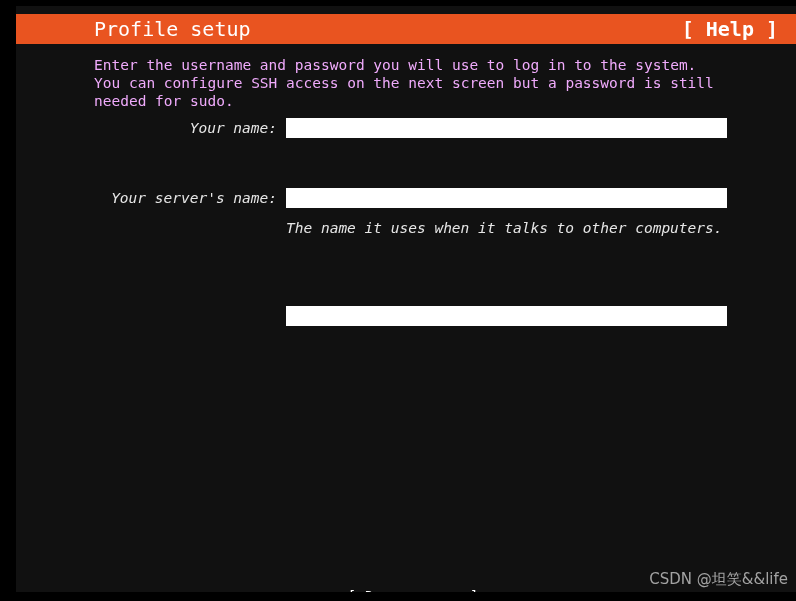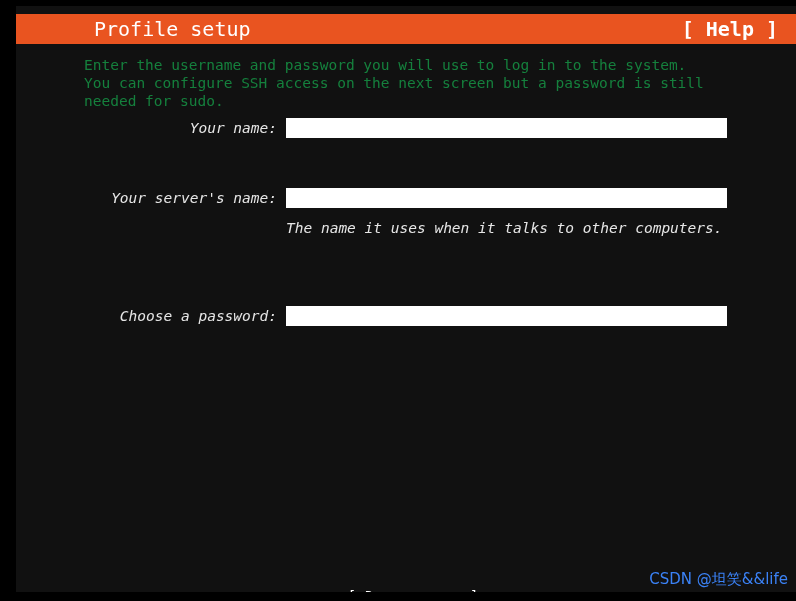--- a/index.html
+++ b/index.html
@@ -66,26 +66,26 @@
     left: 0;
     top: 38px;
     width: 780px;
     height: 548px;
     color: #e6e6e6;
     font-size: 14.5px;
   }
 
   .intro {
     position: absolute;
-    left: 68px;
+    left: 78px;
     top: 12px;
     width: 630px;
     white-space: pre-wrap;
     line-height: 18px;
-    color: #15803d;
+    color: #f0abfc;
   }
 
   
   .form {
     position: absolute;
     left: 0;
     top: 72px;
     width: 780px;
   }
   .row {
@@ -148,21 +148,21 @@
     display: inline-block;
     position: relative;
     left: -28px;
   }
 
   
   #watermark {
     position: absolute;
     right: 8px;
     bottom: 12px;
-    color: #3b82f6;
+    color: #a3a3a3;
     font-family: "DejaVu Sans", "Liberation Sans", sans-serif;
     font-size: 15px;
     white-space: pre;
   }
 
   
   #bottom-band {
     position: absolute;
     left: 0;
     bottom: 0;
@@ -218,21 +218,20 @@
         </div>
 
         <div class="spacer-md"></div>
         <div class="spacer-md"></div>
 
 
         <div class="spacer-md"></div>
         <div class="spacer-sm"></div>
 
         <div class="row">
-          <span class="label">Choose a password:</span>
           <div class="field plain">
             
           </div>
         </div>
 
         <div class="spacer-md"></div>
         <div class="spacer-sm"></div>
 
 
       </div>

